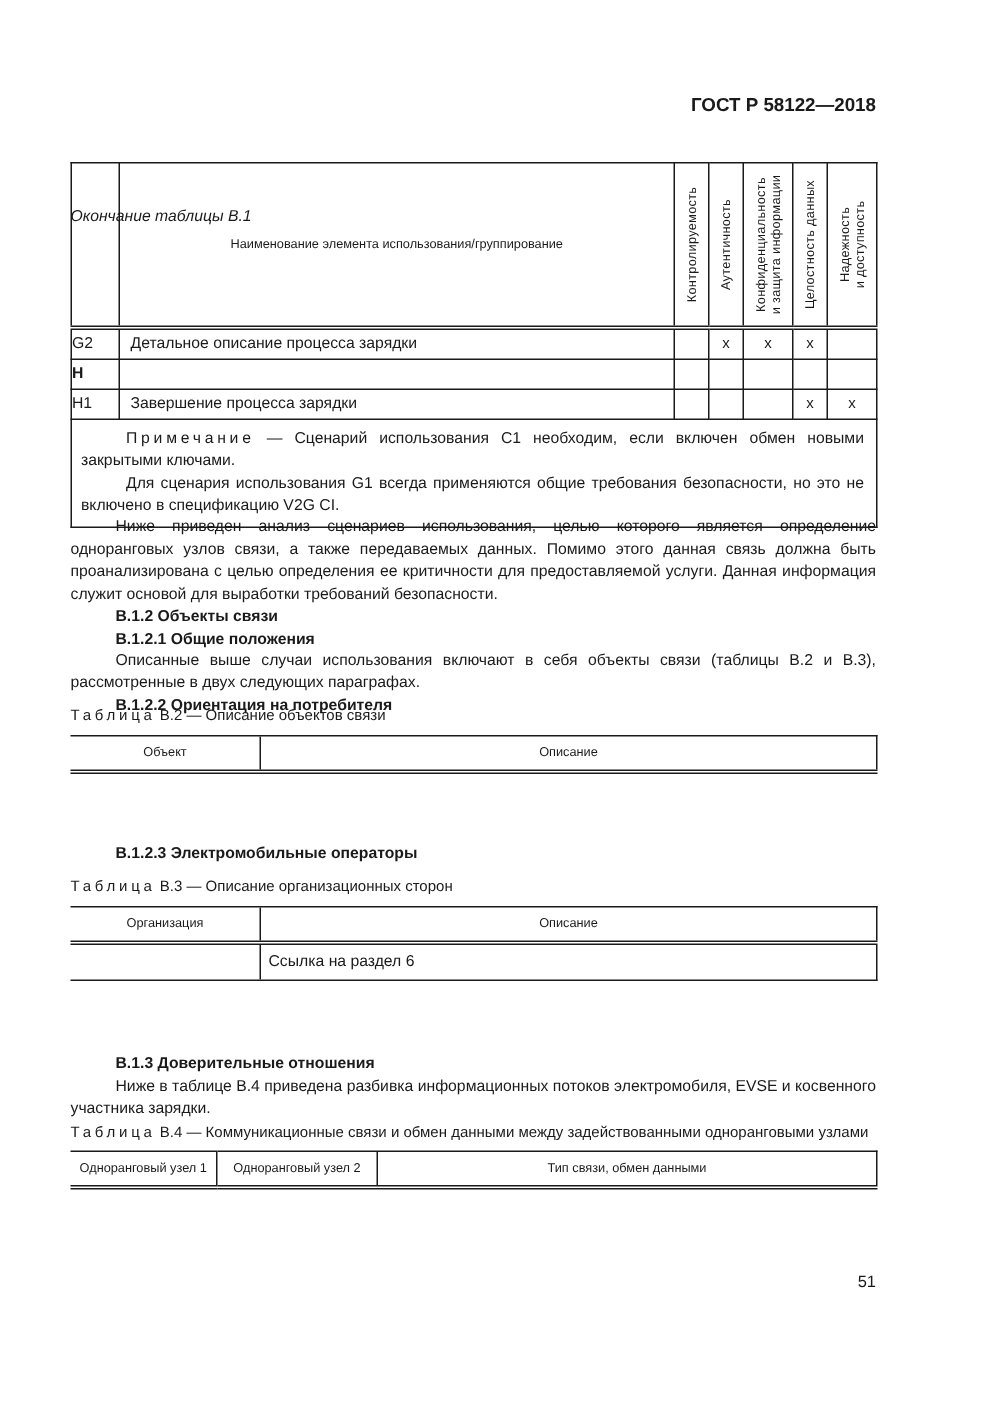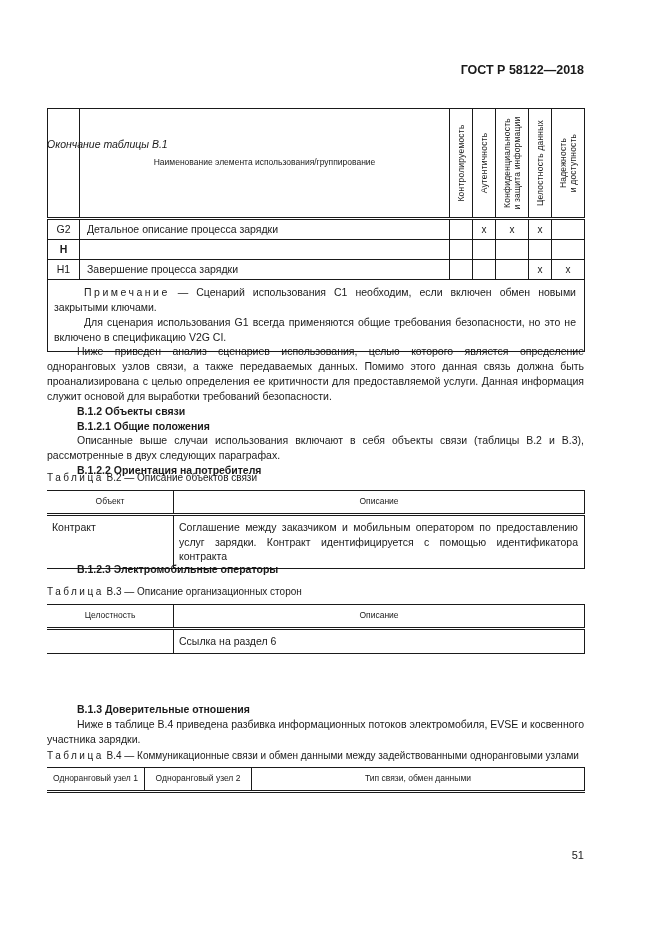--- a/index.html
+++ b/index.html
@@ -19,21 +19,21 @@
   #t1 { left: 47px; top: 108px; width: 538px; }
   #t1 td, #t1 th { border: 1px solid #1a1a1a; }
   #t1 .hrow th { height: 108px; border-bottom: 3px double #1a1a1a; }
   #t1 .vert { width: 22px; position: relative; }
   #t1 .vert.wide { width: 32px; }
   #t1 .vert span {
     position: absolute; left: 50%; top: 50%;
     transform: translate(-50%, -50%) rotate(-90deg);
     white-space: nowrap; font-size: 8.5px; letter-spacing: 0.2px; text-align: center; line-height: 1.2;
   }
-  #t1 .code { width: 31px; text-align: center; }
+  #t1 .code { width: 31px; }
   #t1 .name-h { font-size: 8.5px; text-align: center; }
   #t1 .rowc td { height: 19px; }
   #t1 .rowc .lbl { padding-left: 7px; margin-left: 40px; }
   #t1 .mark { text-align: center; font-size: 10px; }
   #t1 .group { font-weight: bold; }
   #t1 .note { padding: 5px 8px 6px 6px; text-align: justify; line-height: 1.42; }
   .spaced { letter-spacing: 2.5px; }
   .ind { text-indent: 30px; margin: 0; }
 
   .para { left: 47px; width: 537px; text-align: justify; line-height: 1.42; }
@@ -134,37 +134,33 @@
 </div>
 
 <div class="abs tcap" style="top:471px;"><span class="spaced">Таблица</span><span> В.2 — Описание объектов связи</span></div>
 
 <table id="t2" class="open">
   <tbody>
       <tr>
     <th style="width:126px">Объект</th>
     <th class="bl br">Описание</th>
   </tr>
-  <tr>
-    <td>Контракт</td>
-    <td class="bl br desc">Соглашение между заказчиком и мобильным оператором по предоставлению услуг зарядки. Контракт идентифицируется с помощью идентификатора контракта</td>
-  </tr>
 </tbody>
   </table>
 
 <div class="abs para" style="top:562px;">
   <p class="heading">В.1.2.3 Электромобильные операторы</p>
 </div>
 
 <div class="abs tcap" style="top:585px;"><span class="spaced">Таблица</span><span> В.3 — Описание организационных сторон</span></div>
 
 <table id="t3" class="open">
   <tbody>
       <tr>
-    <th style="width:126px">Целостность</th>
+    <th style="width:126px">Организация</th>
     <th class="bl br">Описание</th>
   </tr>
   <tr>
     <td></td>
     <td class="bl br desc">Ссылка на раздел 6</td>
   </tr>
 </tbody>
   </table>
 
 <div class="abs para" style="top:702px;">

